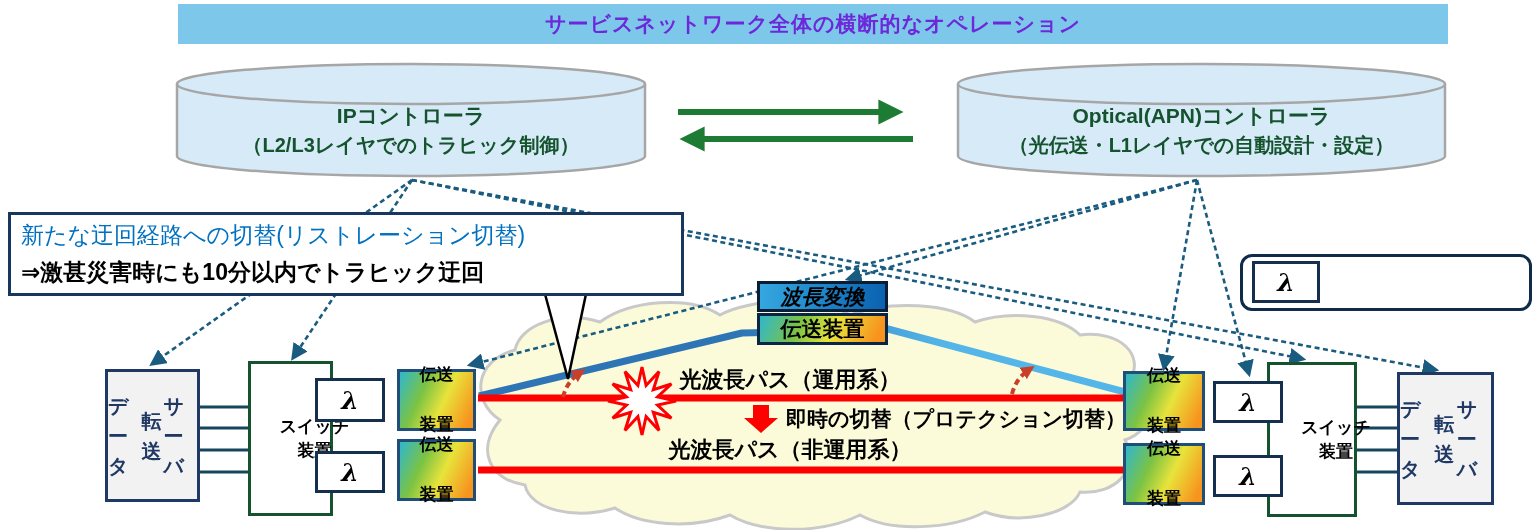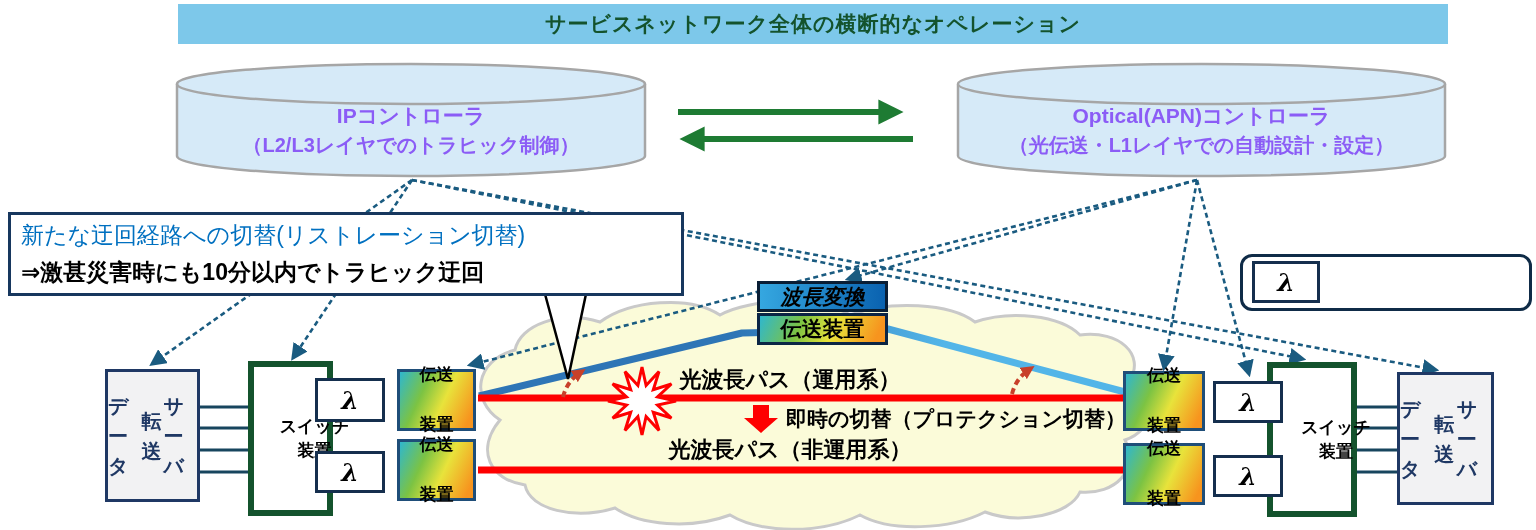--- a/index.html
+++ b/index.html
@@ -1,23 +1,23 @@
 <!DOCTYPE html>
 <html><head>
 <meta charset="utf-8">
 <style>
   html,body{margin:0;padding:0;background:#fff;}
   #canvas{position:relative;width:1536px;height:530px;background:#ffffff;overflow:hidden;
           font-family:"Liberation Sans","DejaVu Sans",sans-serif;}
   .abs{position:absolute;}
   .banner{left:178px;top:4px;width:1270px;height:40px;background:#7DC8EA;
           display:flex;align-items:center;justify-content:center;}
-  .banner-title{font-size:21px;font-weight:bold;color:#14532d;letter-spacing:1px;}
+  .banner-title{font-size:21px;font-weight:bold;color:#6d28d9;letter-spacing:1px;}
   .cyl-text{display:flex;flex-direction:column;align-items:center;justify-content:center;
-            text-align:left;color:#8b5cf6;}
+            text-align:left;color:#14532d;}
   .cyl-title{font-size:21px;font-weight:bold;line-height:30px;}
   .cyl-sub{font-size:20px;font-weight:bold;line-height:28px;}
   .callout{left:8px;top:212px;width:676px;height:84px;background:#fff;border:3px solid #17375E;
            padding:4px 10px;box-sizing:border-box;display:flex;flex-direction:column;justify-content:center;}
   .callout-l1{color:#0070C0;font-size:23px;font-weight:normal;line-height:37px;white-space:nowrap;}
   .callout-l2{color:#000;font-size:23px;font-weight:bold;line-height:37px;white-space:nowrap;}
   .legend-wave{left:757px;top:281px;width:131px;height:31px;
                background:linear-gradient(90deg,#35A7E0 0%,#0A62B0 100%);
                border:3px solid #091E35;box-sizing:border-box;
                display:flex;align-items:center;justify-content:center;font-style:italic;}
@@ -28,21 +28,21 @@
   .legend-label{font-size:21px;font-weight:bold;color:#000;white-space:nowrap;}
   .lambda-legend-frame{left:1240px;top:254px;width:292px;height:57px;border:3px solid #0F2B47;
                border-radius:12px;box-sizing:border-box;background:#fff;}
   .lambda-box{background:#fff;border:3px solid #152F4E;box-sizing:border-box;
               display:flex;align-items:center;justify-content:center;}
   .lambda-glyph{font-family:"DejaVu Serif",serif;font-style:italic;font-weight:bold;
                 font-size:25px;color:#000;line-height:1;}
   .server{background:#F2F2F3;border:3px solid #1F3864;box-sizing:border-box;
           display:flex;flex-direction:row;align-items:center;justify-content:center;}
   .server div{color:#1F3864;font-size:20px;font-weight:bold;line-height:30px;letter-spacing:2px;}
-  .switch{background:#fff;border:6px solid #14532d;box-sizing:border-box;
+  .switch{background:#fff;border:3px solid #14532d;box-sizing:border-box;
           display:flex;flex-direction:column;align-items:center;justify-content:center;padding-left:48px;}
   .switch div{color:#000;font-size:17px;font-weight:bold;line-height:24px;white-space:nowrap;}
   .trans{background:linear-gradient(115deg,#2FB7CE 0%,#7CC343 32%,#E8E33B 58%,#F7941E 92%);
          border:3px solid #1F4E79;box-sizing:border-box;
          display:flex;flex-direction:column;align-items:center;justify-content:center;gap:28px;}
   .trans div{color:#000;font-size:17px;font-weight:bold;line-height:22px;}
   .pathlbl{color:#000;font-weight:bold;white-space:nowrap;}
 </style>
 </head>
 <body>

